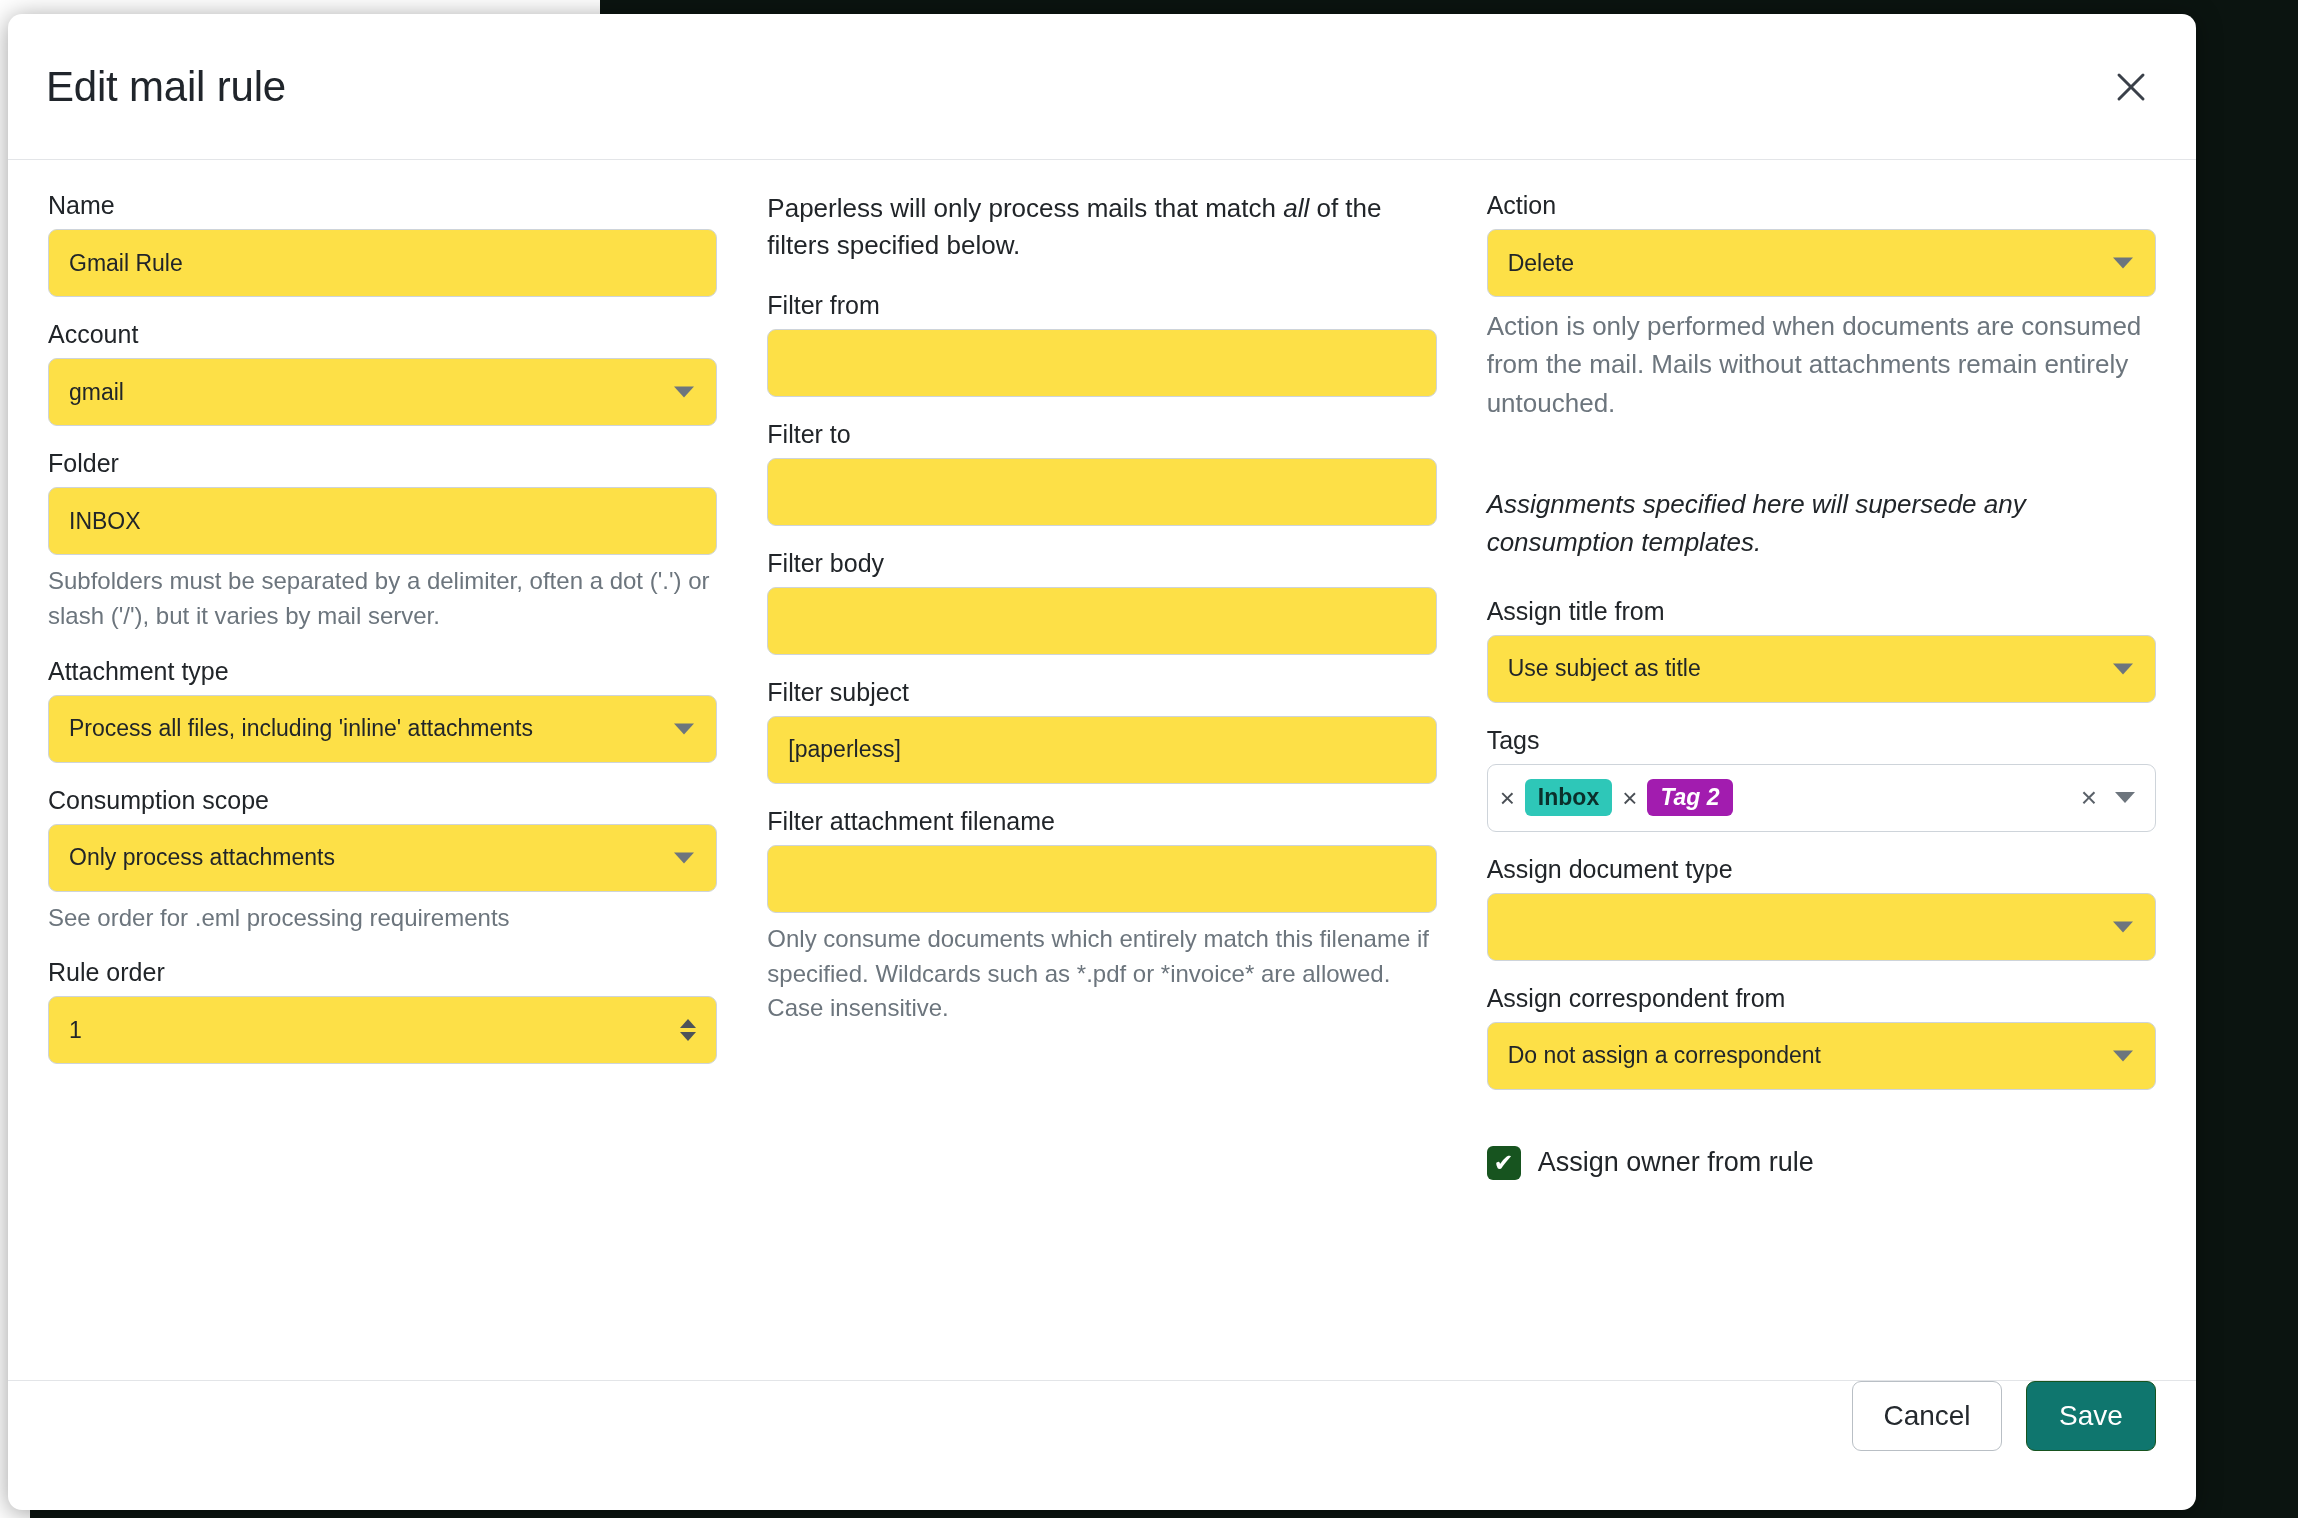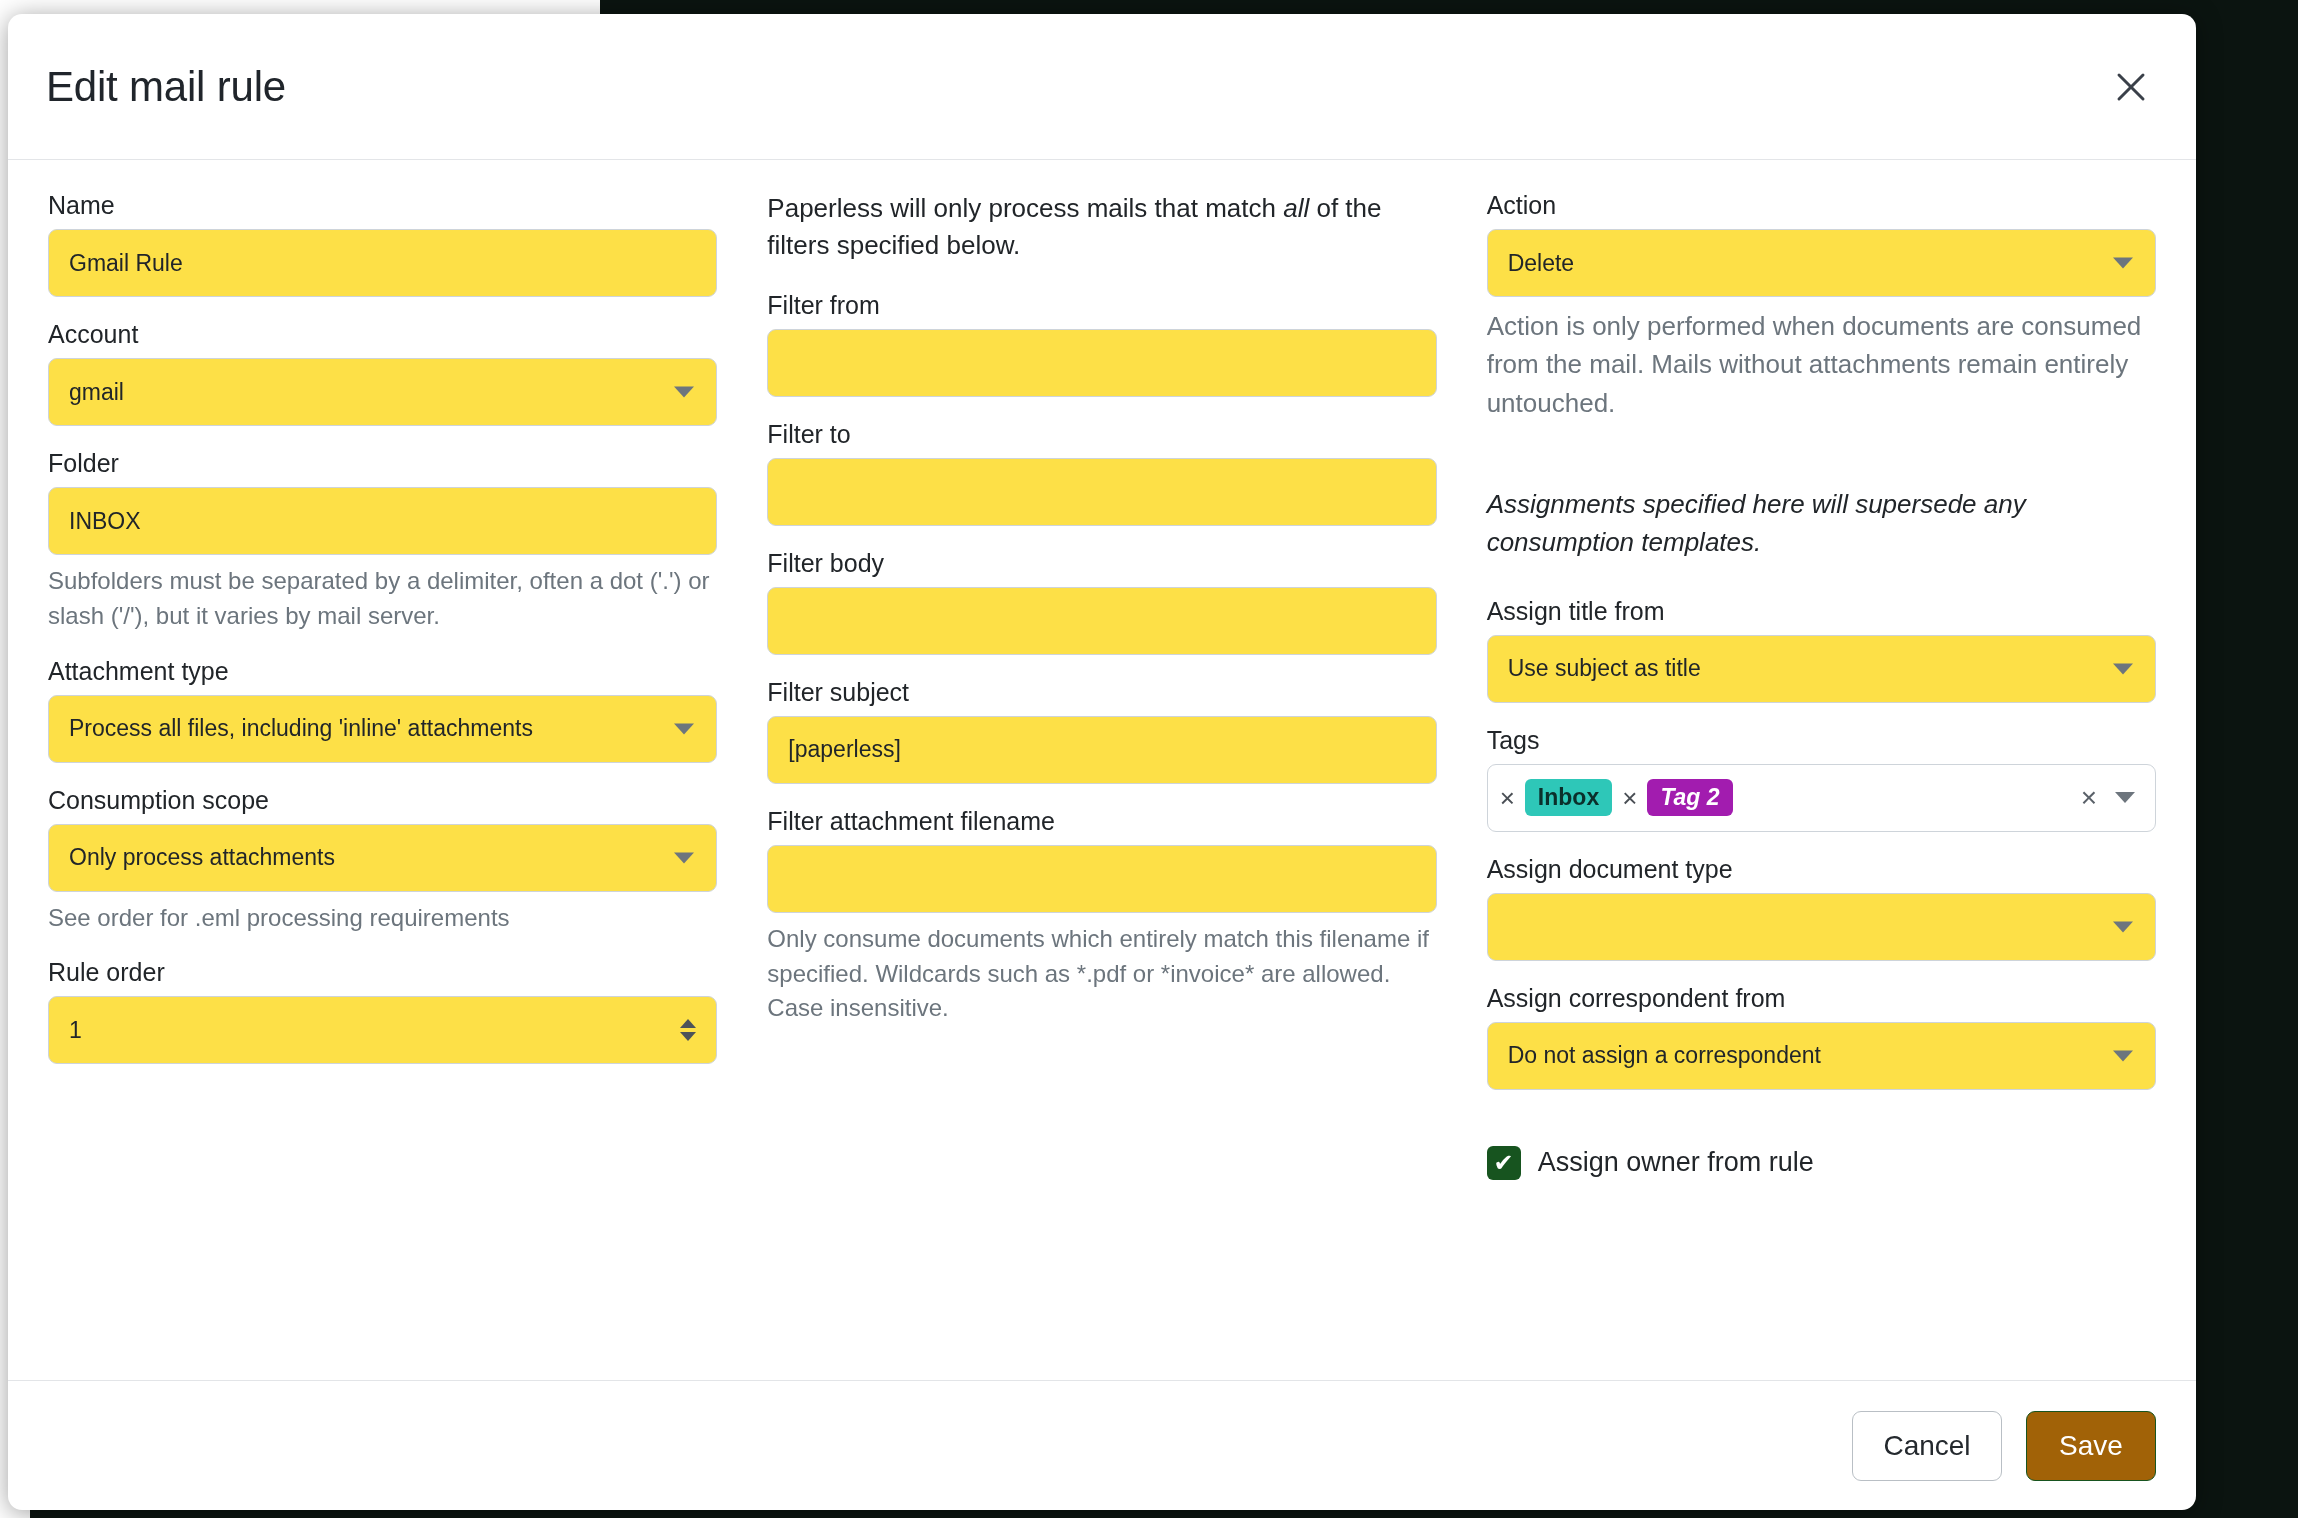--- a/index.html
+++ b/index.html
@@ -247,21 +247,20 @@
   .cb-label {
     font-size: 27px;
     color: #212529;
   }
 
   .modal-footer {
     flex: 0 0 130px;
     height: 130px;
     border-top: 1px solid #e3e5e8;
     display: flex;
-    align-items: center;
     justify-content: flex-end;
     gap: 24px;
     padding: 0 40px;
     box-sizing: border-box;
     margin-top: 36px;
   }
   .btn {
     font-size: 28px;
     border-radius: 9px;
     padding: 0 28px;
@@ -272,21 +271,21 @@
     cursor: pointer;
     font-family: "Liberation Sans", sans-serif;
   }
   .btn-cancel {
     background: #ffffff;
     border: 1px solid #b9bfc5;
     color: #24292e;
     min-width: 150px;
   }
   .btn-save {
-    background: #a16207;
+    background: #0f766e;
     border: 1px solid #17541f;
     color: #ffffff;
     min-width: 130px;
   }
 </style>
 </head>
 <body>
 
 <div class="backdrop-strip"></div>
 <div class="backdrop-left"></div>

